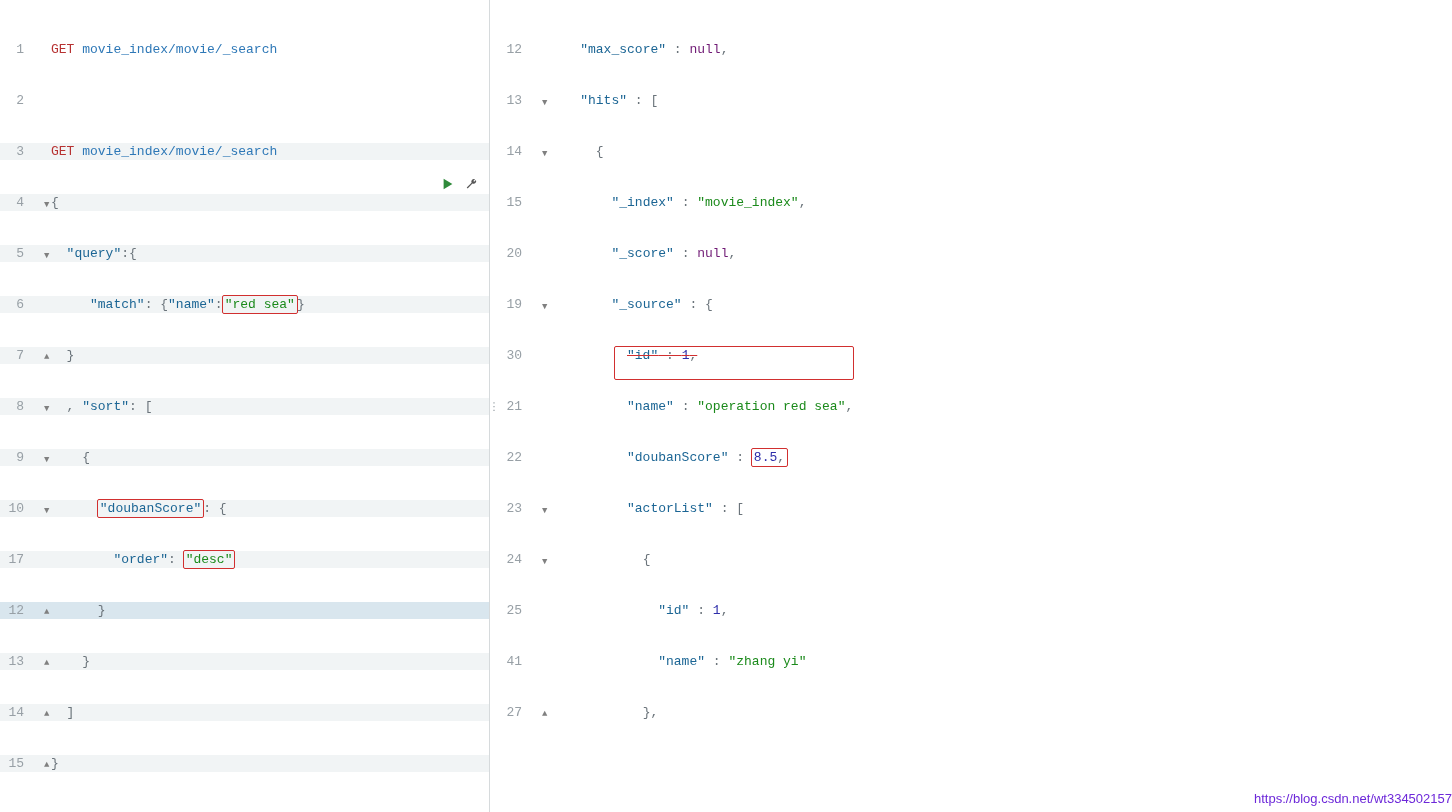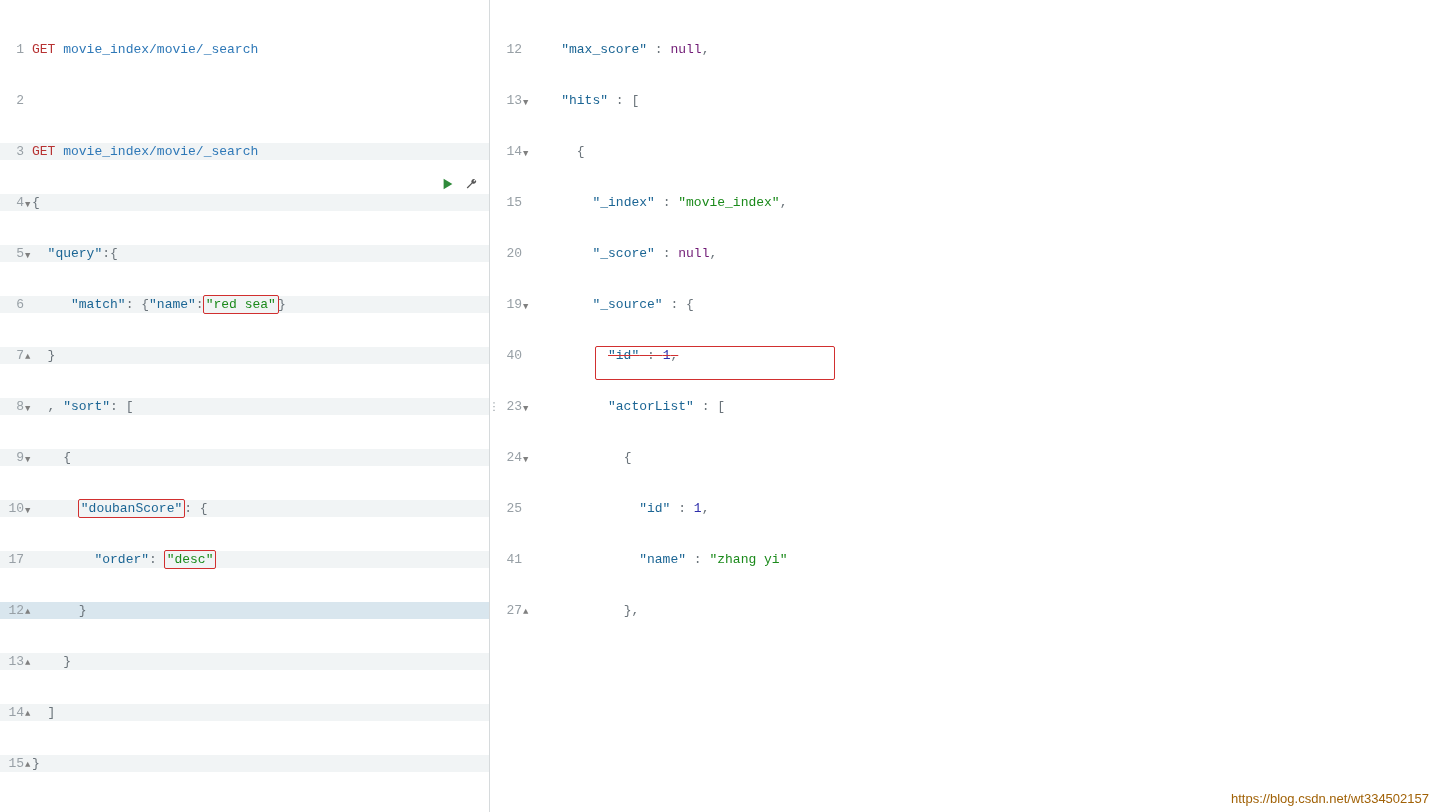--- a/index.html
+++ b/index.html
@@ -5,38 +5,38 @@
 * { margin: 0; padding: 0; box-sizing: border-box; }
 body { font-family: Consolas, Monaco, 'Courier New', monospace; font-size: 13px; background: #fff; display: flex; height: 812px; width: 1452px; overflow: hidden; }
 .tabbar { position: absolute; top:0; left:0; height:3px; width: 85px; background:#0096d8; }
 .panel { flex: 0 0 auto; display: flex; flex-direction: column; background: #fff; }
 .left-panel { width: 490px; border-right: 1px solid #d6dadc; position:relative; padding-top:7px;}
 .divider-grip { width: 8px; display:flex; align-items:center; justify-content:center; color:#98a0a6; font-size:11px; cursor:col-resize; }
 .right-panel { flex: 1; padding-top:7px;}
 .code { flex:1; white-space: pre; line-height: 17px; }
 .line { height: 17px; display:flex; position:relative; }
 .line .ln { width: 32px; text-align:right; padding-right:8px; color:#98a0a6; flex:0 0 32px; }
-.line .ct { flex:1; position:relative; }
+.line .ct { flex:1; position:relative;margin-left:19px; }
 .foldarrow { position:absolute; left:-7px; top:3px; font-size:9px; color:#808080; cursor:pointer;}
 .foldarrow.up { top:2px; }
 .tok-m { color:#b73232; } 
 .tok-u { color:#2e78b7; } 
 .tok-k { color:#1b6594; } 
 .tok-s { color:#1b8a1b; } 
 .tok-n { color:#2e2eaa; } 
 .tok-p { color:#6b747b; } 
 .tok-null { color:#701a75; }
 .highlight-block { background:#f1f4f5; }
 .highlight-line { background:#d9e6ee; }
 .action-bar { position:absolute; right:10px; display:flex; gap:10px; align-items:center; }
 .icon { width:14px; height:14px; display:inline-block; }
 .box-red { border:1px solid #d12f2f; border-radius:2px; padding:0 2px; margin:-1px -1px; display:inline-block;}
 .box-red-wide { border:1px solid #d12f2f; border-radius:2px; position:absolute; }
 .strike { text-decoration: line-through; text-decoration-color:#d12f2f; text-decoration-thickness:1px;}
-.watermark { position:absolute; bottom:6px; right:23px; color:#a16207; font-size:13px; font-family: Arial, sans-serif;}
+.watermark { position:absolute; bottom:6px; right:0; color:#6d28d9; font-size:13px; font-family: Arial, sans-serif;}
 </style>
 </head>
 <body>
 
 <div class="tabbar"></div>
 
 <div class="panel left-panel">
   <div class="code">
     <div class="line"><span class="ln">1</span><span class="ct"><span class="tok-m">GET</span> <span class="tok-u">movie_index/movie/_search</span></span></div>
     <div class="line"><span class="ln">2</span><span class="ct"></span></div>
@@ -68,23 +68,25 @@
 <div class="divider-grip">⋮</div>
 
 <div class="panel right-panel">
   <div class="code">
     <div class="line"><span class="ln">12</span><span class="ct">    <span class="tok-k">"max_score"</span><span class="tok-p"> : </span><span class="tok-null">null</span><span class="tok-p">,</span></span></div>
     <div class="line"><span class="ln">13</span><span class="ct"><span class="foldarrow">▼</span>    <span class="tok-k">"hits"</span><span class="tok-p"> : [</span></span></div>
     <div class="line"><span class="ln">14</span><span class="ct"><span class="foldarrow">▼</span>      <span class="tok-p">{</span></span></div>
     <div class="line"><span class="ln">15</span><span class="ct">        <span class="tok-k">"_index"</span><span class="tok-p"> : </span><span class="tok-s">"movie_index"</span><span class="tok-p">,</span></span></div>
     <div class="line"><span class="ln">20</span><span class="ct">        <span class="tok-k">"_score"</span><span class="tok-p"> : </span><span class="tok-null">null</span><span class="tok-p">,</span></span></div>
     <div class="line"><span class="ln">19</span><span class="ct"><span class="foldarrow">▼</span>        <span class="tok-k">"_source"</span><span class="tok-p"> : {</span></span></div>
-    <div class="line"><span class="ln">40</span><span class="ct">          <span class="strike"><span class="tok-k">"id"</span><span class="tok-p"> : </span><span class="tok-n">1</span><span class="tok-p">,</span></span>
+    <div class="line"><span class="ln">30</span><span class="ct">          <span class="strike"><span class="tok-k">"id"</span><span class="tok-p"> : </span><span class="tok-n">1</span><span class="tok-p">,</span></span>
       <span class="box-red-wide" style="left:65px; top:-1px; width:240px; height:34px;"></span>
     </span></div>
+    <div class="line"><span class="ln">21</span><span class="ct">          <span class="tok-k">"name"</span><span class="tok-p"> : </span><span class="tok-s">"operation red sea"</span><span class="tok-p">,</span></span></div>
+    <div class="line"><span class="ln">22</span><span class="ct">          <span class="tok-k">"doubanScore"</span><span class="tok-p"> : </span><span class="box-red"><span class="tok-n">8.5</span><span class="tok-p">,</span></span></span></div>
     <div class="line"><span class="ln">23</span><span class="ct"><span class="foldarrow">▼</span>          <span class="tok-k">"actorList"</span><span class="tok-p"> : [</span></span></div>
     <div class="line"><span class="ln">24</span><span class="ct"><span class="foldarrow">▼</span>            <span class="tok-p">{</span></span></div>
     <div class="line"><span class="ln">25</span><span class="ct">              <span class="tok-k">"id"</span><span class="tok-p"> : </span><span class="tok-n">1</span><span class="tok-p">,</span></span></div>
     <div class="line"><span class="ln">41</span><span class="ct">              <span class="tok-k">"name"</span><span class="tok-p"> : </span><span class="tok-s">"zhang yi"</span></span></div>
     <div class="line"><span class="ln">27</span><span class="ct"><span class="foldarrow up">▲</span>            <span class="tok-p">},</span></span></div>
     
     
     
     
     

